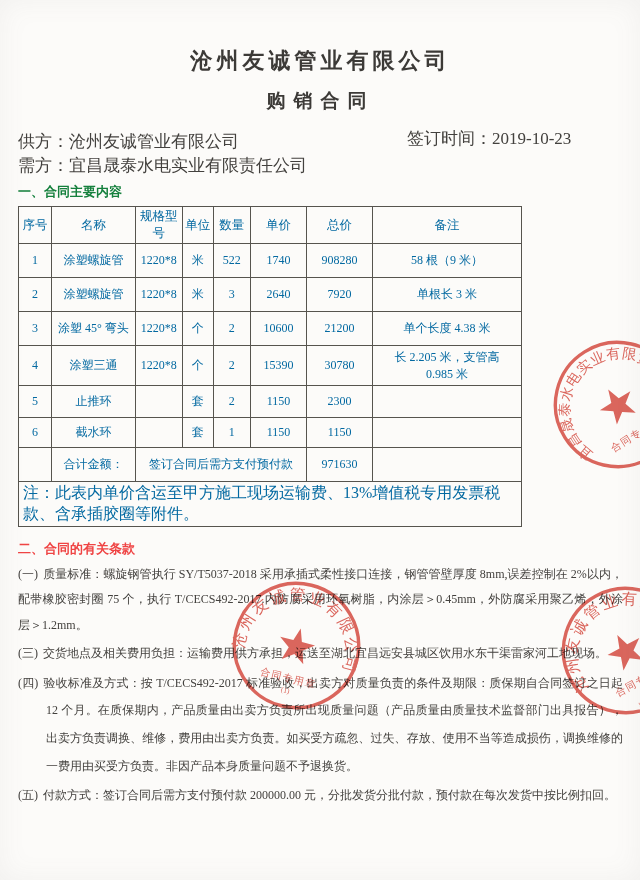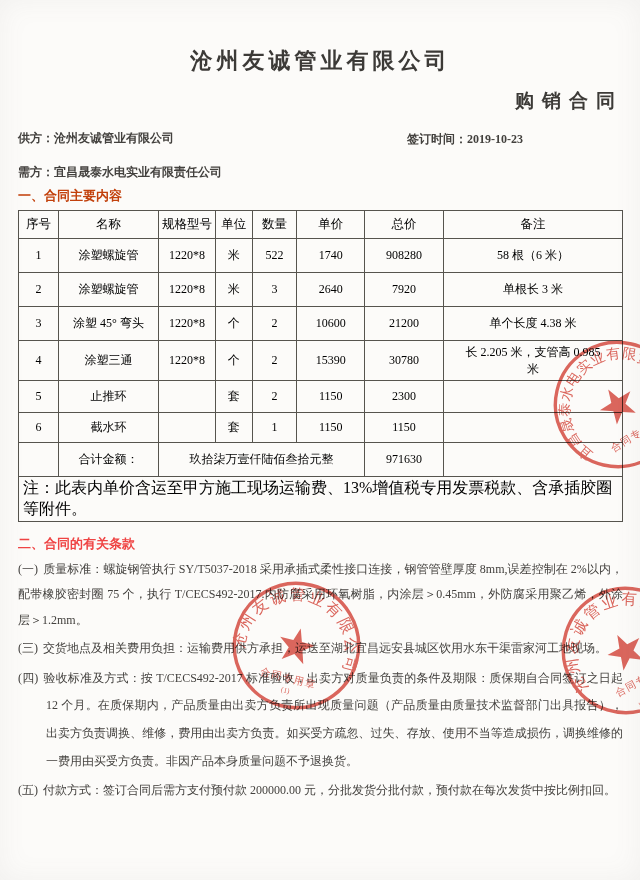--- a/index.html
+++ b/index.html
@@ -6,29 +6,29 @@
   body{
     width:640px;height:880px;overflow:hidden;position:relative;
     background:#fcfbf9;
     font-family:"Liberation Serif","DejaVu Serif",serif;
     color:#43413e;
   }
   .page{position:relative;width:640px;height:880px;box-sizing:border-box;padding:46px 17px 0 18px;}
   .page::after{content:"";position:absolute;inset:0;pointer-events:none;
     box-shadow:inset 0 0 28px rgba(120,120,118,0.08);}
   h1.doc-company{margin:0;text-align:center;font-size:22px;font-weight:bold;letter-spacing:4px;color:#3c3a37;}
-  h2.doc-title{margin:12px 0 0 0;text-align:right;font-size:19px;font-weight:bold;letter-spacing:8px;color:#3c3a37;}
-  .meta{display:flex;margin-top:16px;font-size:12px;font-weight:bold;}
+  h2.doc-title{margin:12px 0 0 0;text-align:center;font-size:19px;font-weight:bold;letter-spacing:8px;color:#3c3a37;}
+  .meta{display:flex;margin-top:16px;font-size:17px;}
   .meta-left{flex:1;}
   .meta-left p{margin:0;}
-  .meta-left .buyer-line{margin-top:17px;}
+  .meta-left .buyer-line{margin-top:1px;}
   .meta-right{width:216px;line-height:18.5px;}
   .meta-right p{margin:0;}
-  .sec-heading{margin:6px 0 5px 0;font-size:13px;font-weight:bold;color:#c2410c;}
-  table.items{border-collapse:collapse;width:605px;table-layout:fixed;font-size:12px;color:#000000;}
+  .sec-heading{margin:6px 0 5px 0;font-size:13px;font-weight:bold;color:#15803d;}
+  table.items{border-collapse:collapse;width:504px;table-layout:fixed;font-size:12px;color:#0369a1;}
   table.items td,table.items th{border:1px solid #56544e;text-align:center;vertical-align:middle;
     padding:1px 2px;font-weight:normal;overflow:hidden;}
   table.items th{font-size:12.5px;}
   tr.h-row{height:28px;}
   tr.d-row{height:34px;}
   tr.d-row4{height:40px;}
   tr.d-row5{height:32px;}
   tr.d-row6{height:30px;}
   tr.t-row{height:34px;}
   tr.n-row{height:22px;}
@@ -83,21 +83,21 @@
       <th>备注</th>
     </tr>
     <tr class="d-row">
       <td>1</td>
       <td>涂塑螺旋管</td>
       <td>1220*8</td>
       <td>米</td>
       <td>522</td>
       <td>1740</td>
       <td>908280</td>
-      <td>58 根（6 米）</td>
+      <td>58 根（9 米）</td>
     </tr>
     <tr class="d-row">
       <td>2</td>
       <td>涂塑螺旋管</td>
       <td>1220*8</td>
       <td>米</td>
       <td>3</td>
       <td>2640</td>
       <td>7920</td>
       <td>单根长 3 米</td>
@@ -138,21 +138,21 @@
       <td></td>
       <td>套</td>
       <td>1</td>
       <td>1150</td>
       <td>1150</td>
       <td></td>
     </tr>
     <tr class="t-row">
       <td></td>
       <td>合计金额：</td>
-      <td colspan="4">玖拾柒万壹仟陆佰叁拾元整</td>
+      <td colspan="4">签订合同后需方支付预付款</td>
       <td>971630</td>
       <td></td>
     </tr>
     <tr class="n-row">
       <td colspan="8">注：此表内单价含运至甲方施工现场运输费、13%增值税专用发票税款、含承插胶圈等附件。</td>
     </tr>
   </tbody>
     </table>
 
 

